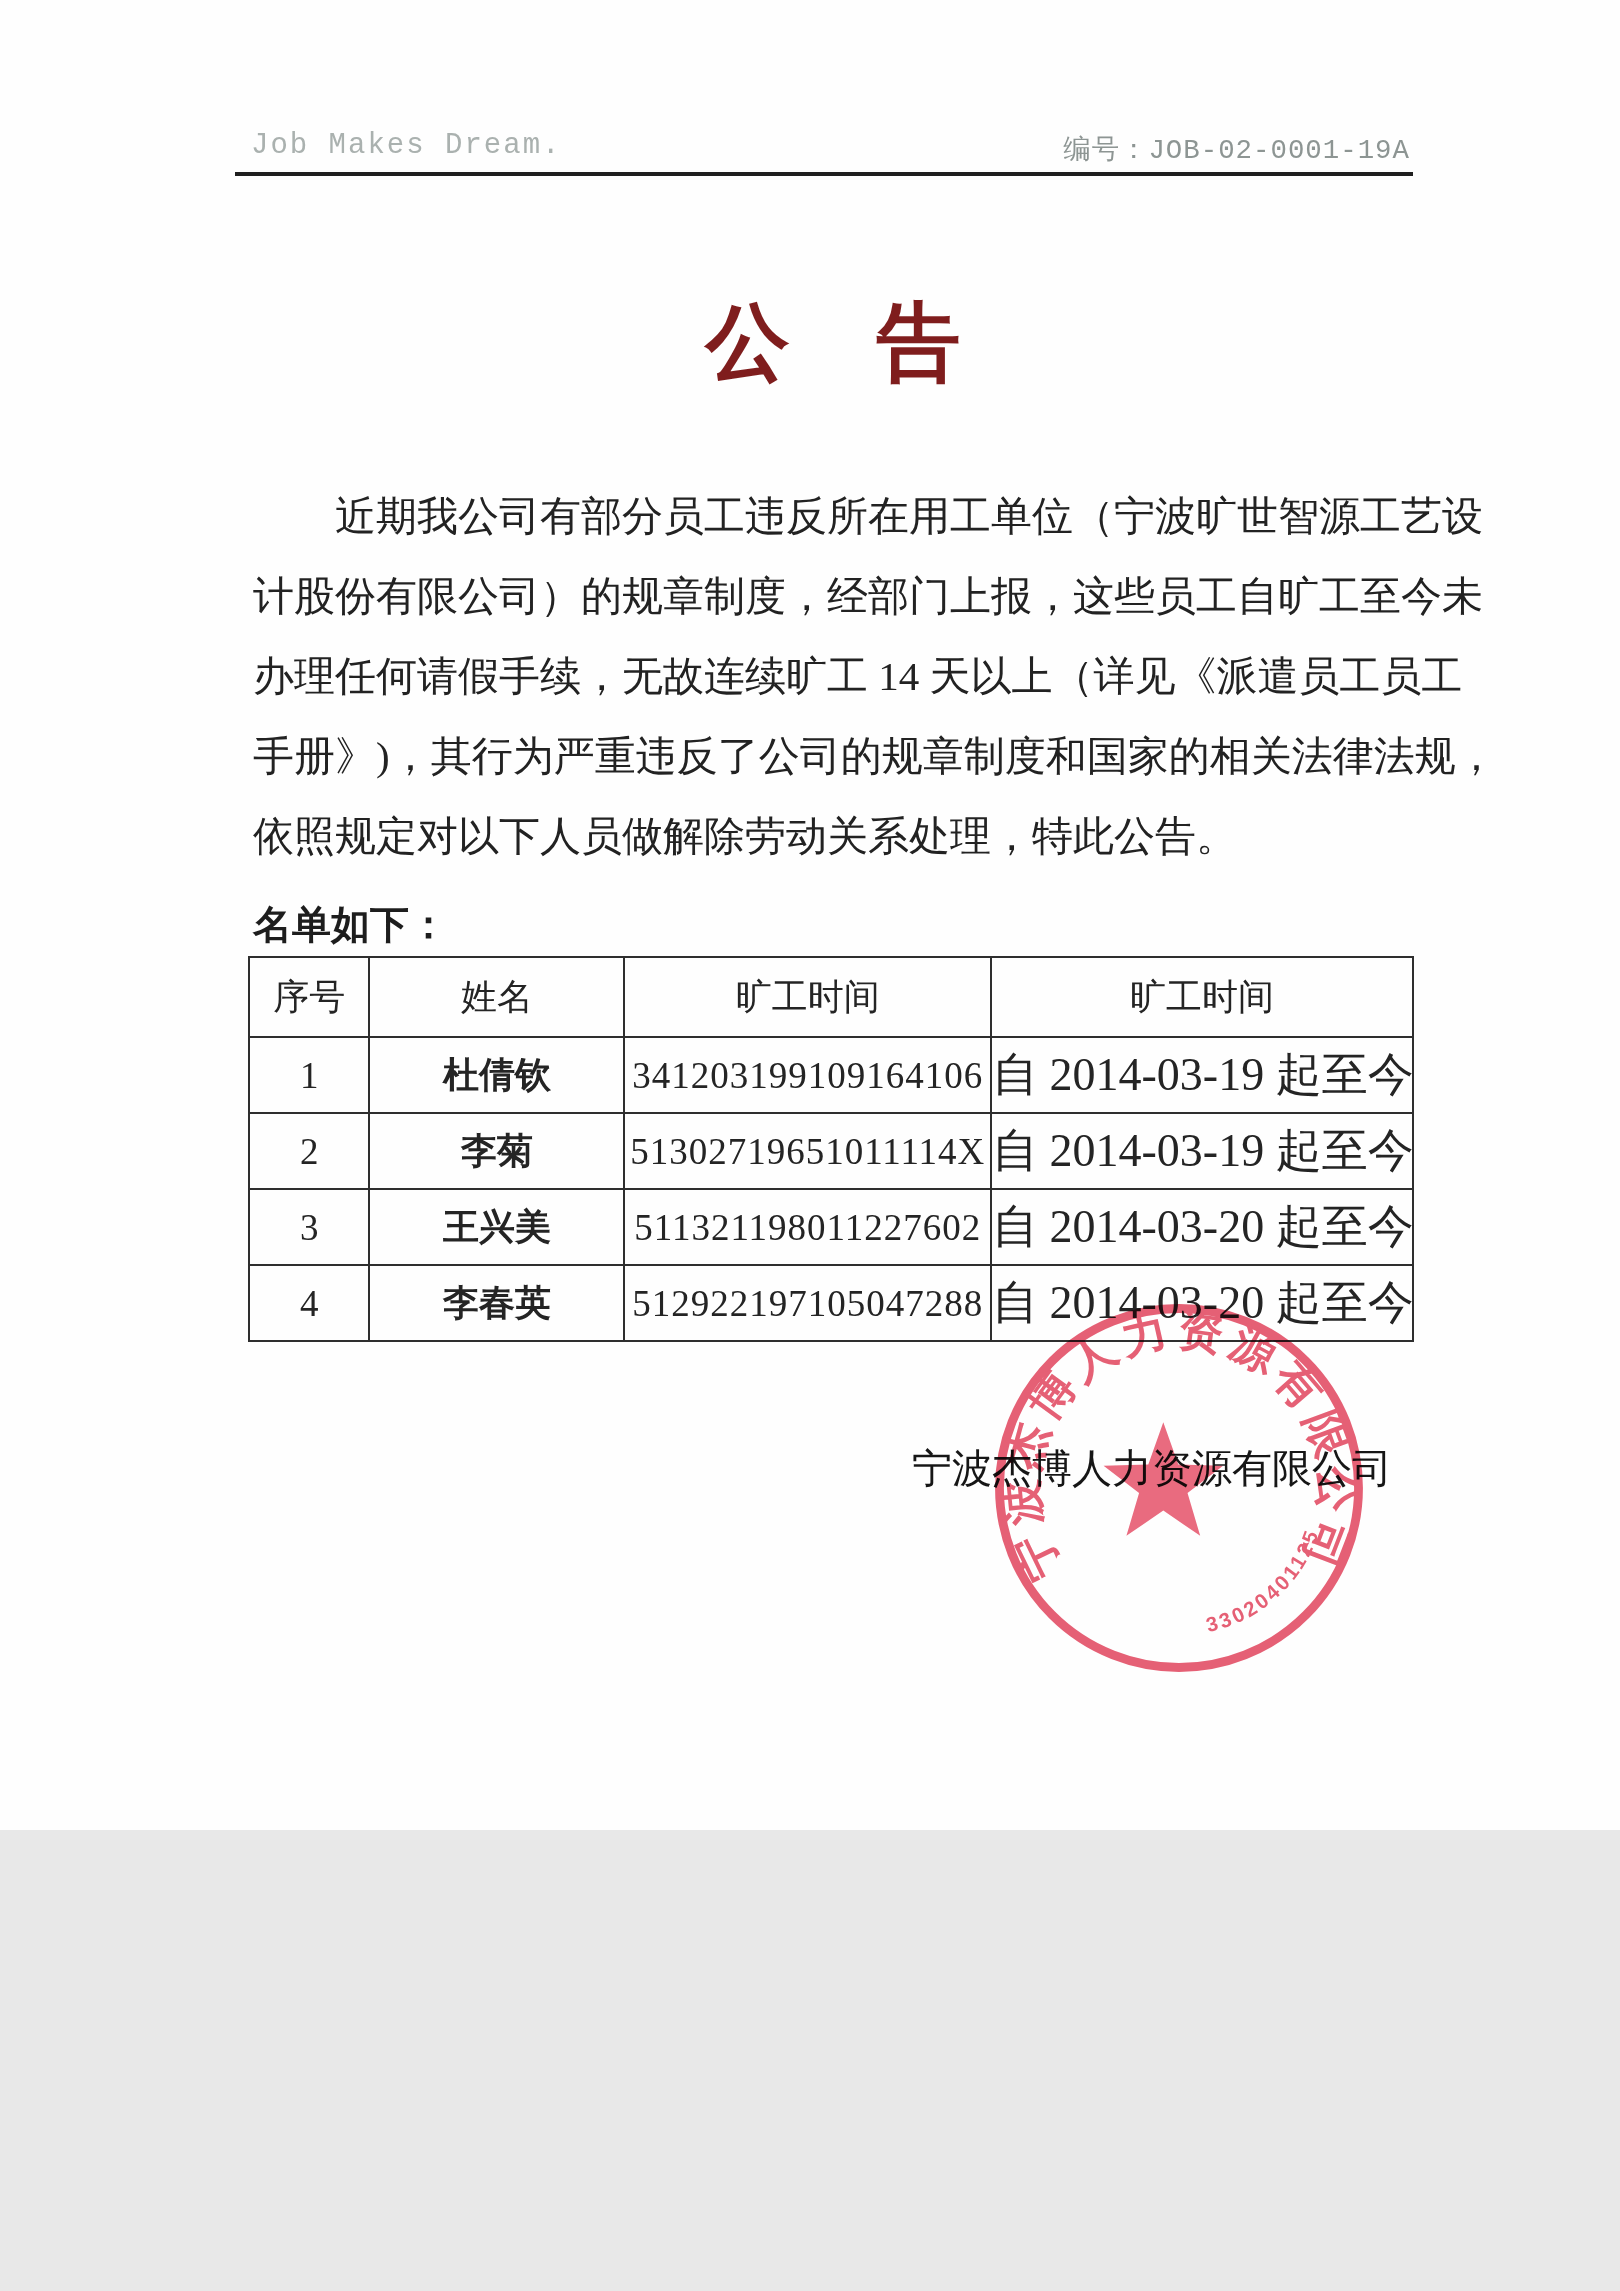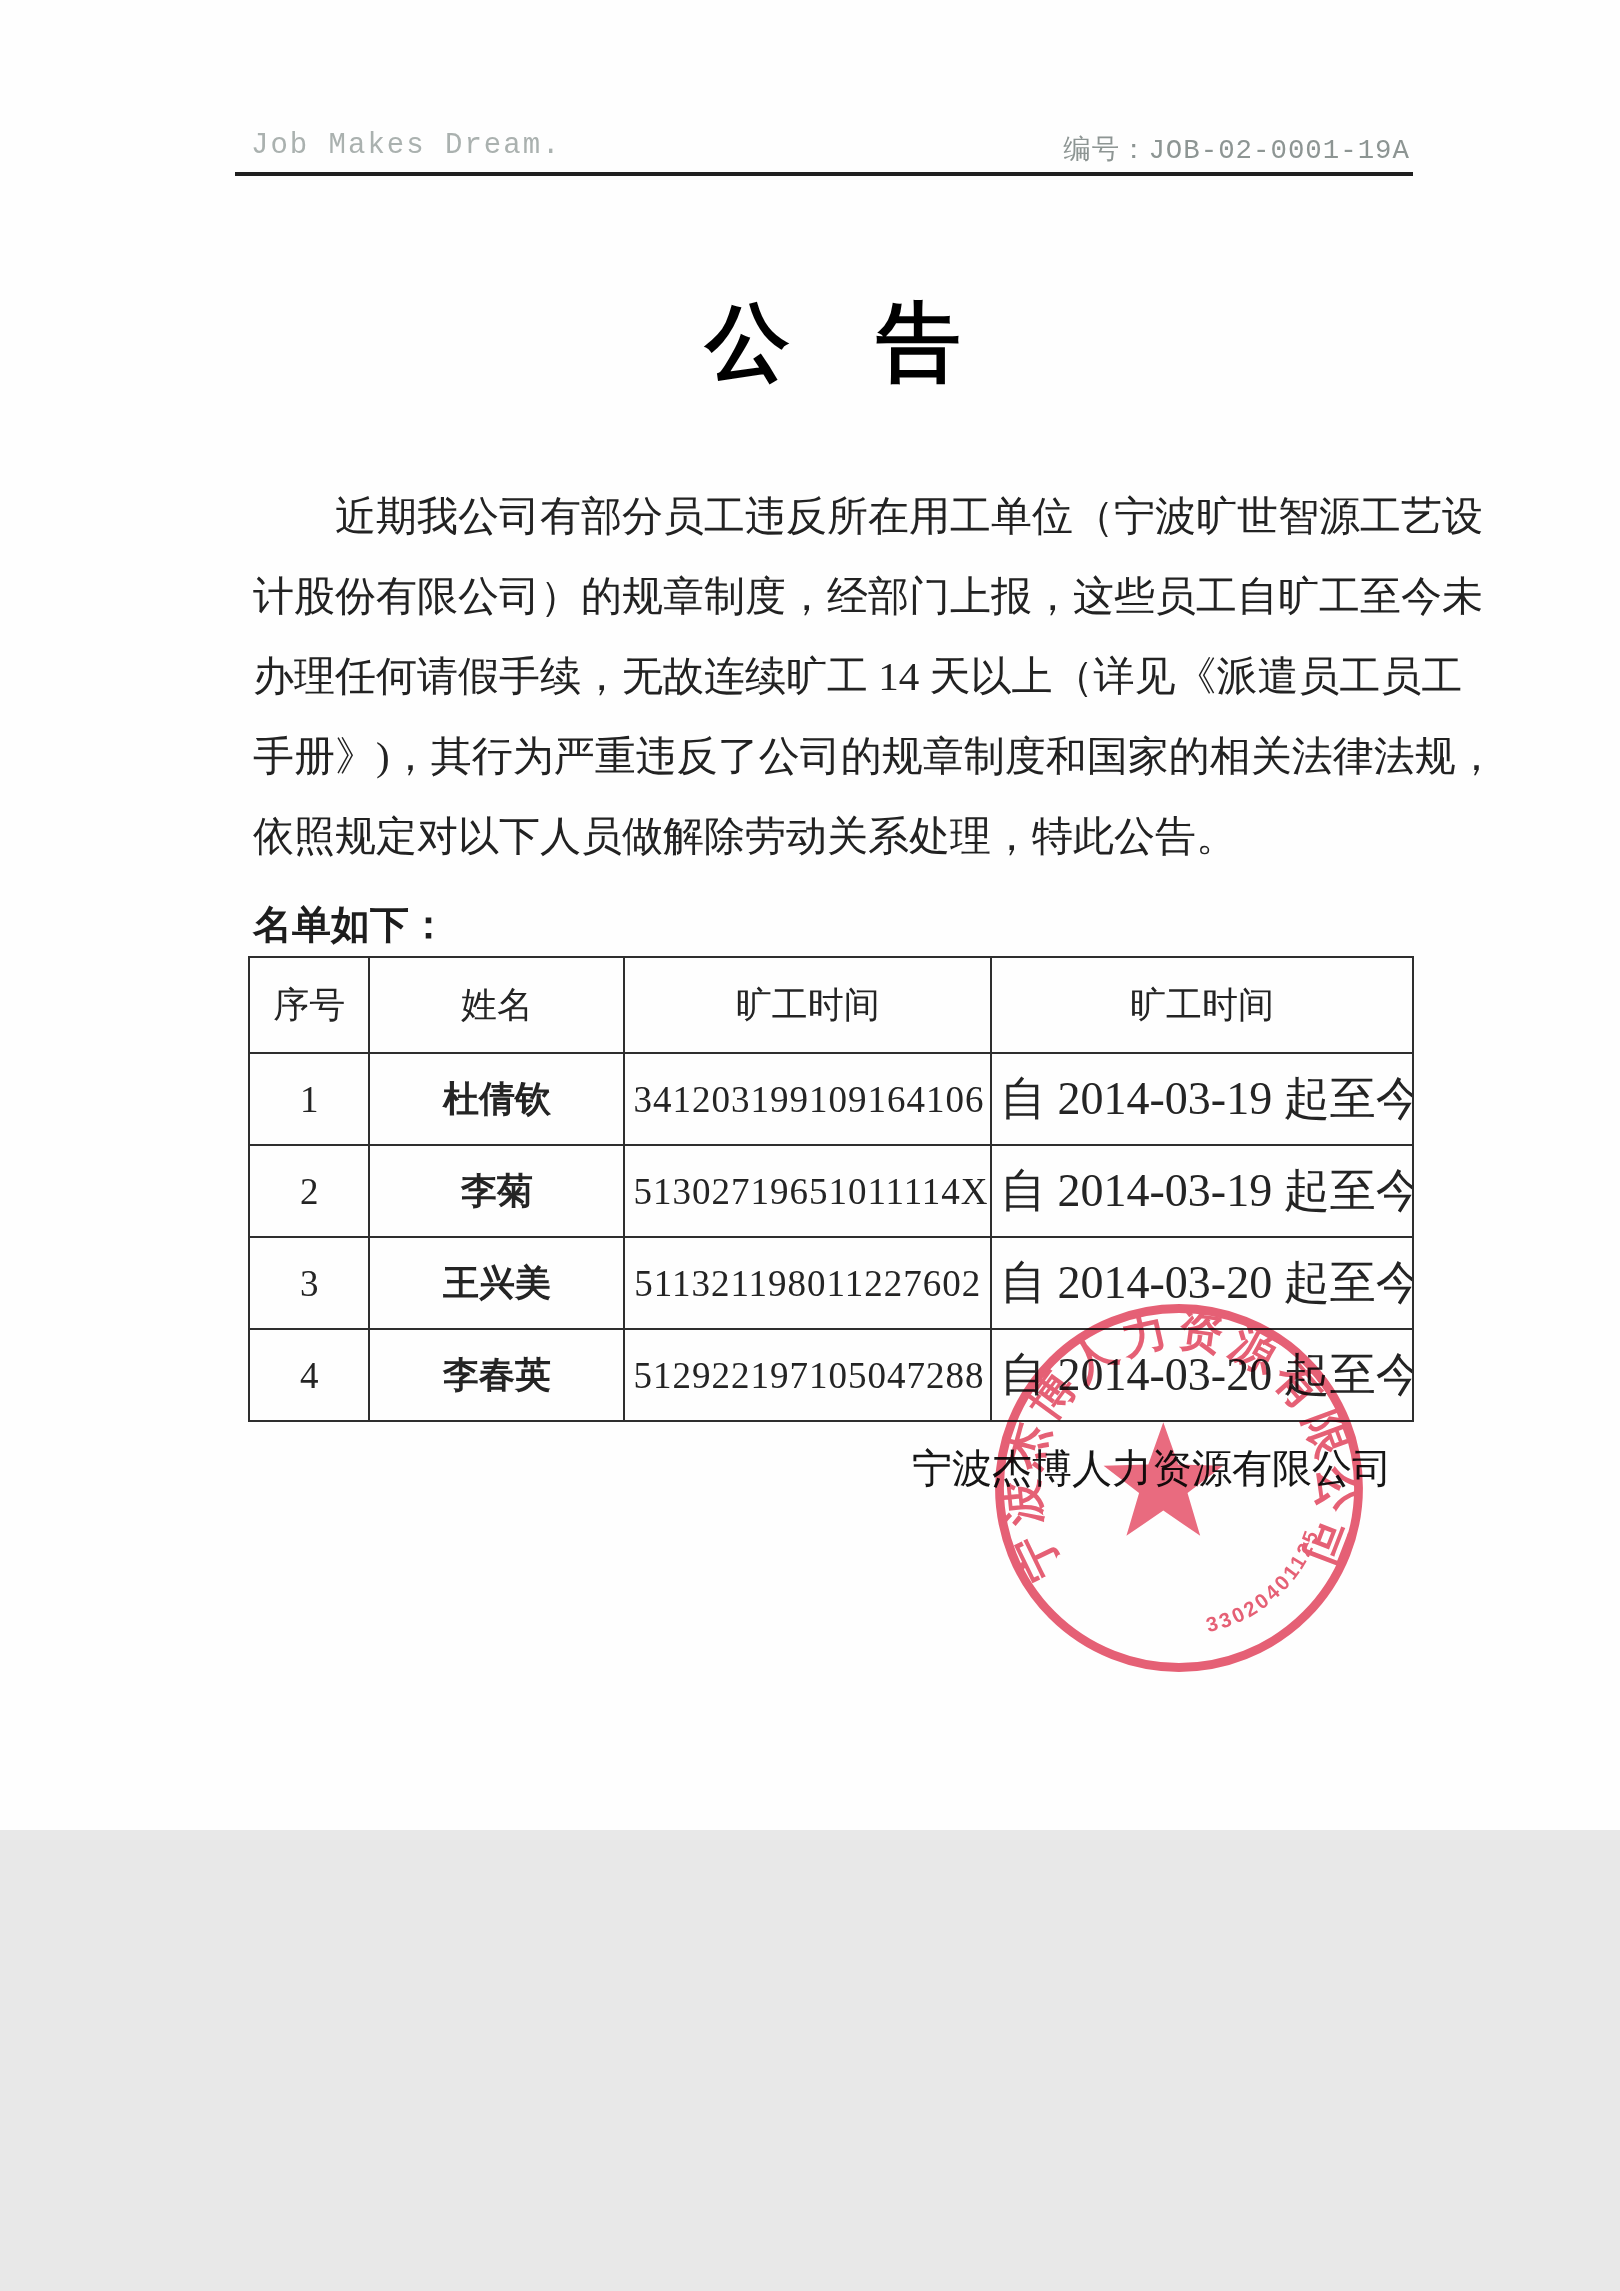--- a/index.html
+++ b/index.html
@@ -25,21 +25,21 @@
     white-space:nowrap;
   }
   .hdr-rule{
     position:absolute;left:235px;top:172px;
     width:1178px;height:3.9px;background:#1f1f1f;
   }
   
   .doc-title{
     position:absolute;left:253px;top:286px;width:1160px;
     margin:0;text-align:center;
-    font-size:84px;font-weight:700;color:#000000;
+    font-size:84px;font-weight:700;color:#7f1d1d;
     letter-spacing:33px;text-indent:33px;
     font-family:"Liberation Serif", serif;
   }
   
   .body-block{
     position:absolute;left:253px;top:476px;width:1160px;
     font-size:41px;line-height:80px;color:#222;
   }
   .body-line{
     text-align:justify;
@@ -54,21 +54,21 @@
     font-size:39px;font-weight:700;color:#1d1d1d;
   }
   
   .roster{
     position:absolute;left:248px;top:956px;
     width:1166px;border-collapse:collapse;table-layout:fixed;
     font-size:37px;color:#242424;
   }
   .roster th,.roster td{
     border:2px solid #2e2e2e;text-align:center;vertical-align:middle;
-    padding:8px;overflow:hidden;white-space:nowrap;
+    padding:0;overflow:hidden;white-space:nowrap;
   }
   .roster{border:2.9px solid #2e2e2e;}
   .roster thead th{height:78px;font-weight:400;font-size:36px;}
   .roster tbody td{height:74px;}
   .roster td.c-name{font-family:"Liberation Sans", sans-serif;font-weight:700;font-size:36px;margin-top:20px;}
   .roster td.c-id{letter-spacing:1px;}
   .roster td.c-time{font-size:46px;}
   
   .sig-company{
     position:absolute;left:912px;top:1441px;width:470px;

